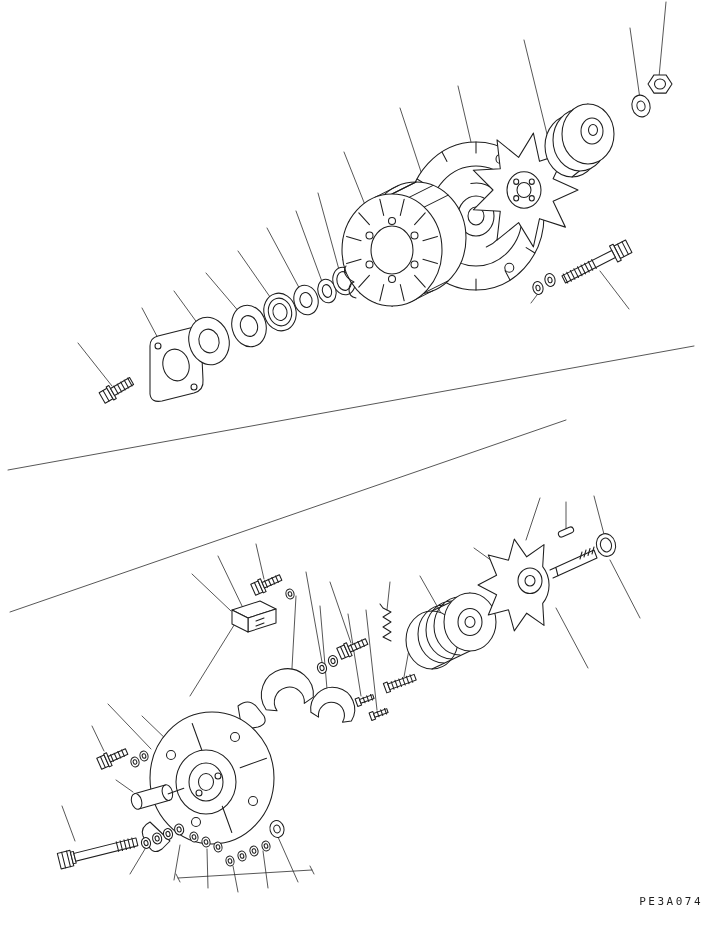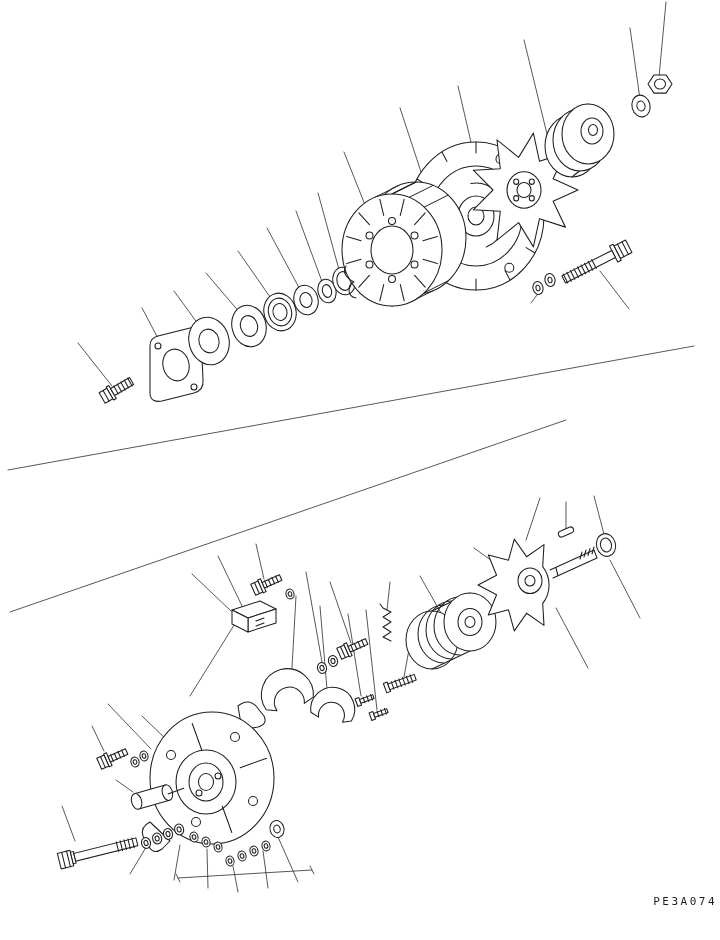--- a/index.html
+++ b/index.html
@@ -2,21 +2,21 @@
 <html style="--ink: #1f1f1f; --paper: #ffffff;"><head>
 <meta charset="utf-8">
 <style>
   html,body{margin:0;padding:0;background:#fff}
   .canvas{position:relative;width:720px;height:940px;background:var(--paper,#fff);overflow:hidden;font-family:"DejaVu Sans",sans-serif}
   svg{position:absolute;left:0;top:0}
   .ln{fill:none;stroke:var(--ink,#1f1f1f);stroke-width:.75;stroke-linecap:round}
   .pt{fill:none;stroke:var(--ink,#1f1f1f);stroke-width:1.05;stroke-linejoin:round;stroke-linecap:round}
   .pw{fill:#fff;stroke:var(--ink,#1f1f1f);stroke-width:1.05;stroke-linejoin:round}
   .fw{fill:#fff;stroke:none}
-  .code{position:absolute;right:3px;bottom:32px;font-family:"DejaVu Sans Mono",monospace;
+  .code{position:absolute;right:17px;bottom:32px;font-family:"DejaVu Sans Mono",monospace;
         font-size:11px;letter-spacing:2.5px;color:var(--ink,#1f1f1f);white-space:nowrap}
 </style>
 </head>
 <body>
 
 <div class="canvas">
 <svg width="720" height="940" viewBox="0 0 720 940">
 
   <g class="ln">
     <path d="M78,343 L112,386"></path>

